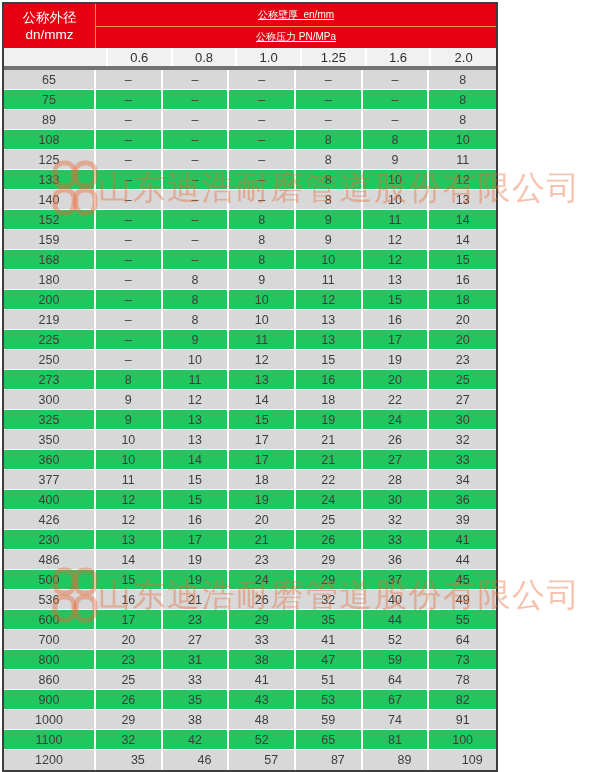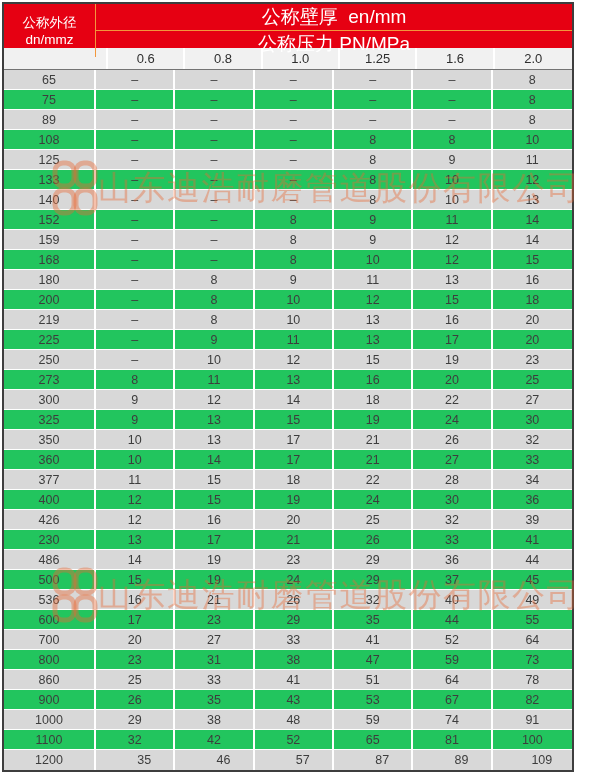--- a/index.html
+++ b/index.html
@@ -10,21 +10,21 @@
     position: relative;
     overflow: hidden;
   }
   .page {
     position: relative;
     width: 600px; height: 772px;
     background: #ffffff;
     padding: 2px;
   }
   .spec-table {
-    width: 572px;
+    width: 496px;
     border: 2px solid #3e3e3e;
     border-bottom-width: 3px;
     background: #ffffff;
   }
 
   
   .red-header {
     display: grid;
     grid-template-columns: 92px 1fr;
     height: 44px;
@@ -34,32 +34,33 @@
   .hdr-left {
     display: flex; flex-direction: column;
     align-items: center; justify-content: center;
     font-size: 13.5px; line-height: 17px;
     border-right: 1px solid #f2973c;
   }
   .hdr-right { display: flex; flex-direction: column; }
   .hdr-top, .hdr-bottom {
     flex: 1;
     display: flex; align-items: center; justify-content: center;
-    font-size: 19px;
+    font-size: 10px;
     white-space: pre;
+    text-decoration: underline;
   }
   .hdr-top { border-bottom: 1px solid #f2973c; }
 
   
   .col-header-row {
     display: grid;
     grid-template-columns: 92px repeat(6, 1fr);
     height: 22px;
     background: #f1f1f1;
-    border-bottom: 1px solid #737373;
+    border-bottom: 4px solid #737373;
     padding-left: 12px;
   }
   .col-header-row .cell {
     display: flex; align-items: center; justify-content: center;
     font-size: 13px; color: #2e2e2e;
     border-right: 2px solid #ffffff;
   }
   .col-header-row .cell:last-child { border-right: none; text-align: center; }
 
   

